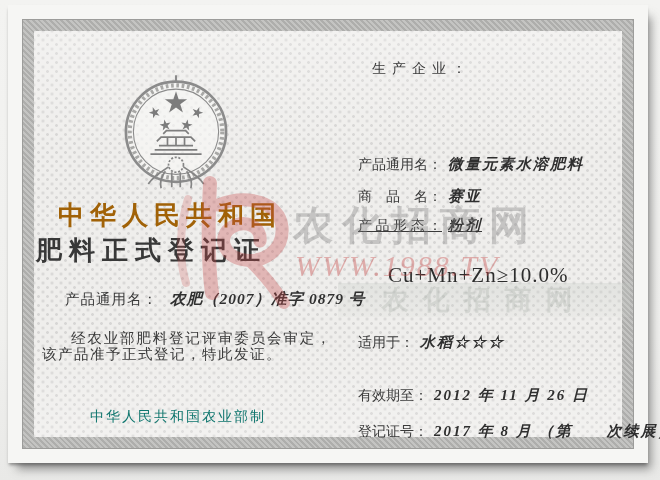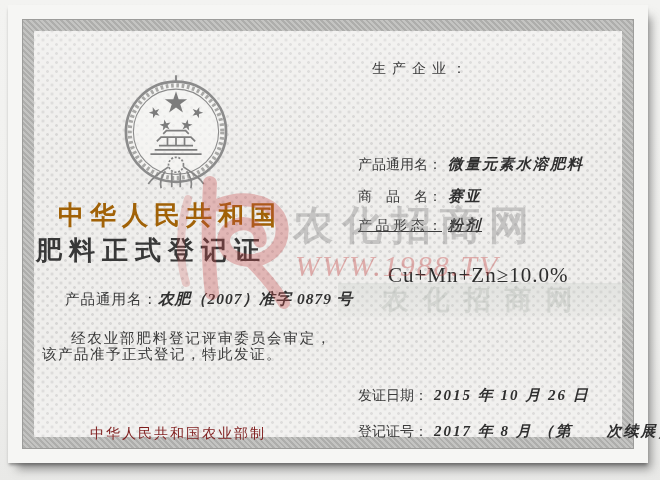--- a/index.html
+++ b/index.html
@@ -30,23 +30,23 @@
   .inner-area::after{
     content:"";position:absolute;inset:0;
     background:linear-gradient(180deg,rgba(255,255,255,.25),rgba(255,255,255,0) 30%,rgba(255,255,255,0) 75%,rgba(255,255,255,.2));
   }
   .txt{position:absolute;color:#3a3a3a;white-space:nowrap;z-index:2;}
   
   .title1{left:12px;top:193px;width:300px;text-align:center;font-size:26px;font-weight:700;letter-spacing:6px;color:#a16207;}
   .title2{left:28px;top:228px;width:300px;font-size:26px;font-weight:700;letter-spacing:7px;color:#383838;}
   .reg-line{left:57px;top:284px;font-size:14.5px;letter-spacing:1px;}
   .script{font-style:italic;font-weight:600;color:#303030;}
-  .reg-line .script{font-size:15.5px;}
+  .reg-line .script{font-size:15.5px;margin-left:12px;}
   .approval{left:34px;top:325px;width:290px;white-space:normal;font-size:14.5px;line-height:16px;letter-spacing:1.5px;text-indent:2em;text-align:justify;}
-  .issuer{left:20px;top:420px;width:300px;text-align:center;font-size:14px;letter-spacing:2px;color:#7f1d1d;}
+  .issuer{left:20px;top:403px;width:300px;text-align:center;font-size:14px;letter-spacing:2px;color:#0f766e;}
   
   .r-label{font-size:14px;color:#3a3a3a;}
   .row-mfr-label{left:350px;top:55px;letter-spacing:6px;margin-left:14px;}
   .row-mfr-value{left:372px;top:104px;font-size:15px;letter-spacing:3px;}
   .row-generic{left:350px;top:150px;}
   .row-trade{left:350px;top:182px;}
   .row-form{left:350px;top:211px;text-decoration:underline;}
   .row-tech-label{left:350px;top:241px;letter-spacing:1px;}
   .row-tech-value{left:380px;top:258px;font-size:21px;letter-spacing:1px;color:#2d2d2d;font-family:"Liberation Serif","DejaVu Serif",serif;}
   .row-apply{left:350px;top:328px;}
@@ -128,23 +128,26 @@
   <div class="txt r-label row row-generic">
     <span>产品通用名：</span><span class="val">微量元素水溶肥料</span>
   </div>
 
   <div class="txt r-label row row-form">
     <span>产 品 形 态 ：</span><span class="val">粉剂</span>
   </div>
 
   <div class="txt row-tech-value">Cu+Mn+Zn≥10.0%</div>
 
+  <div class="txt r-label row row-apply">
+    <span>适用于：</span><span class="val">水稻☆☆☆</span>
+  </div>
 
   <div class="txt r-label row row-issue">
-    <span>发证日期：</span><span class="val num-val">2015 年 10 月 26 日</span>
+    <span>有效期至：</span><span class="val num-val">2012 年 11 月 26 日</span>
   </div>
 
   <div class="txt r-label row row-valid">
     <span>登记证号：</span><span class="val num-val">2017 年 8 月 （第　　次续展）</span>
   </div>
 
   <div class="wm wm-emboss">农化招商网</div>
   <div class="wm wm-sitename">农化招商网</div>
   <div class="wm wm-url">WWW.1988.TV</div>
   <svg class="wm wm-logo" viewBox="0 0 145 145">

